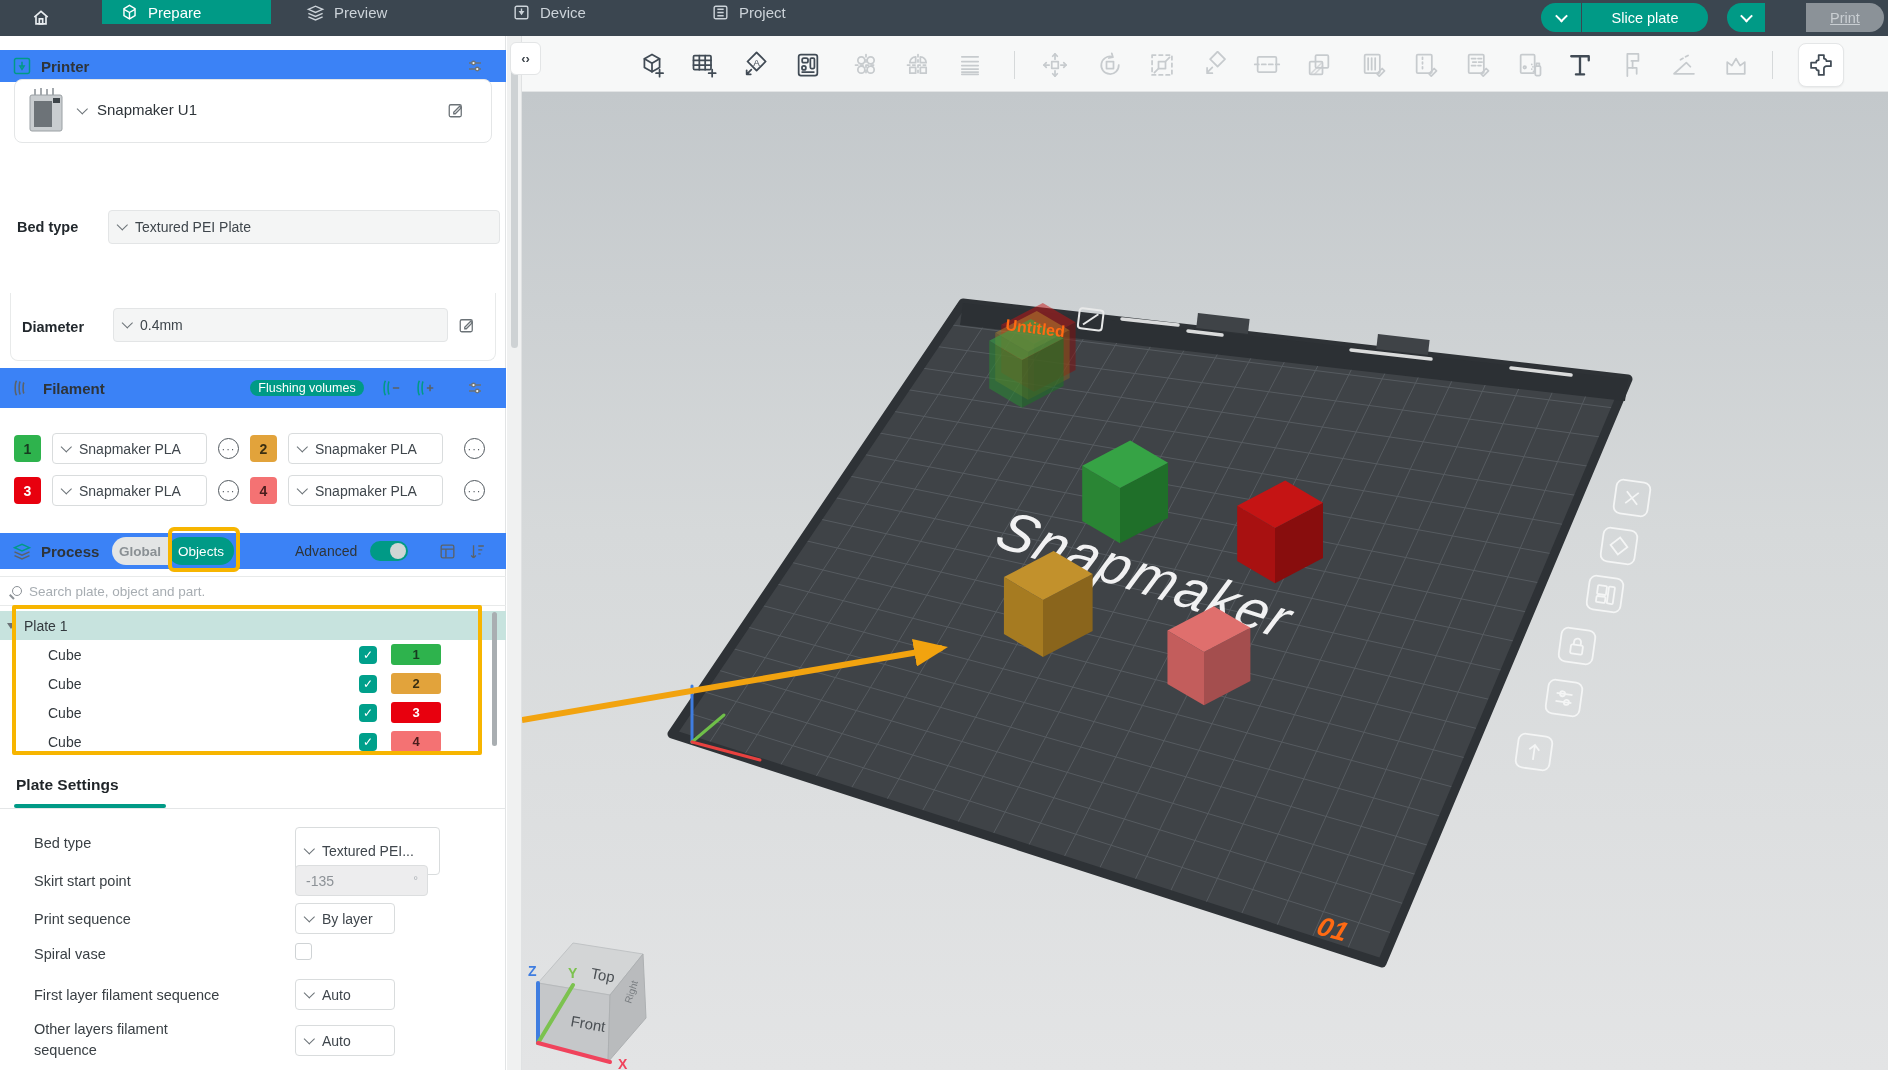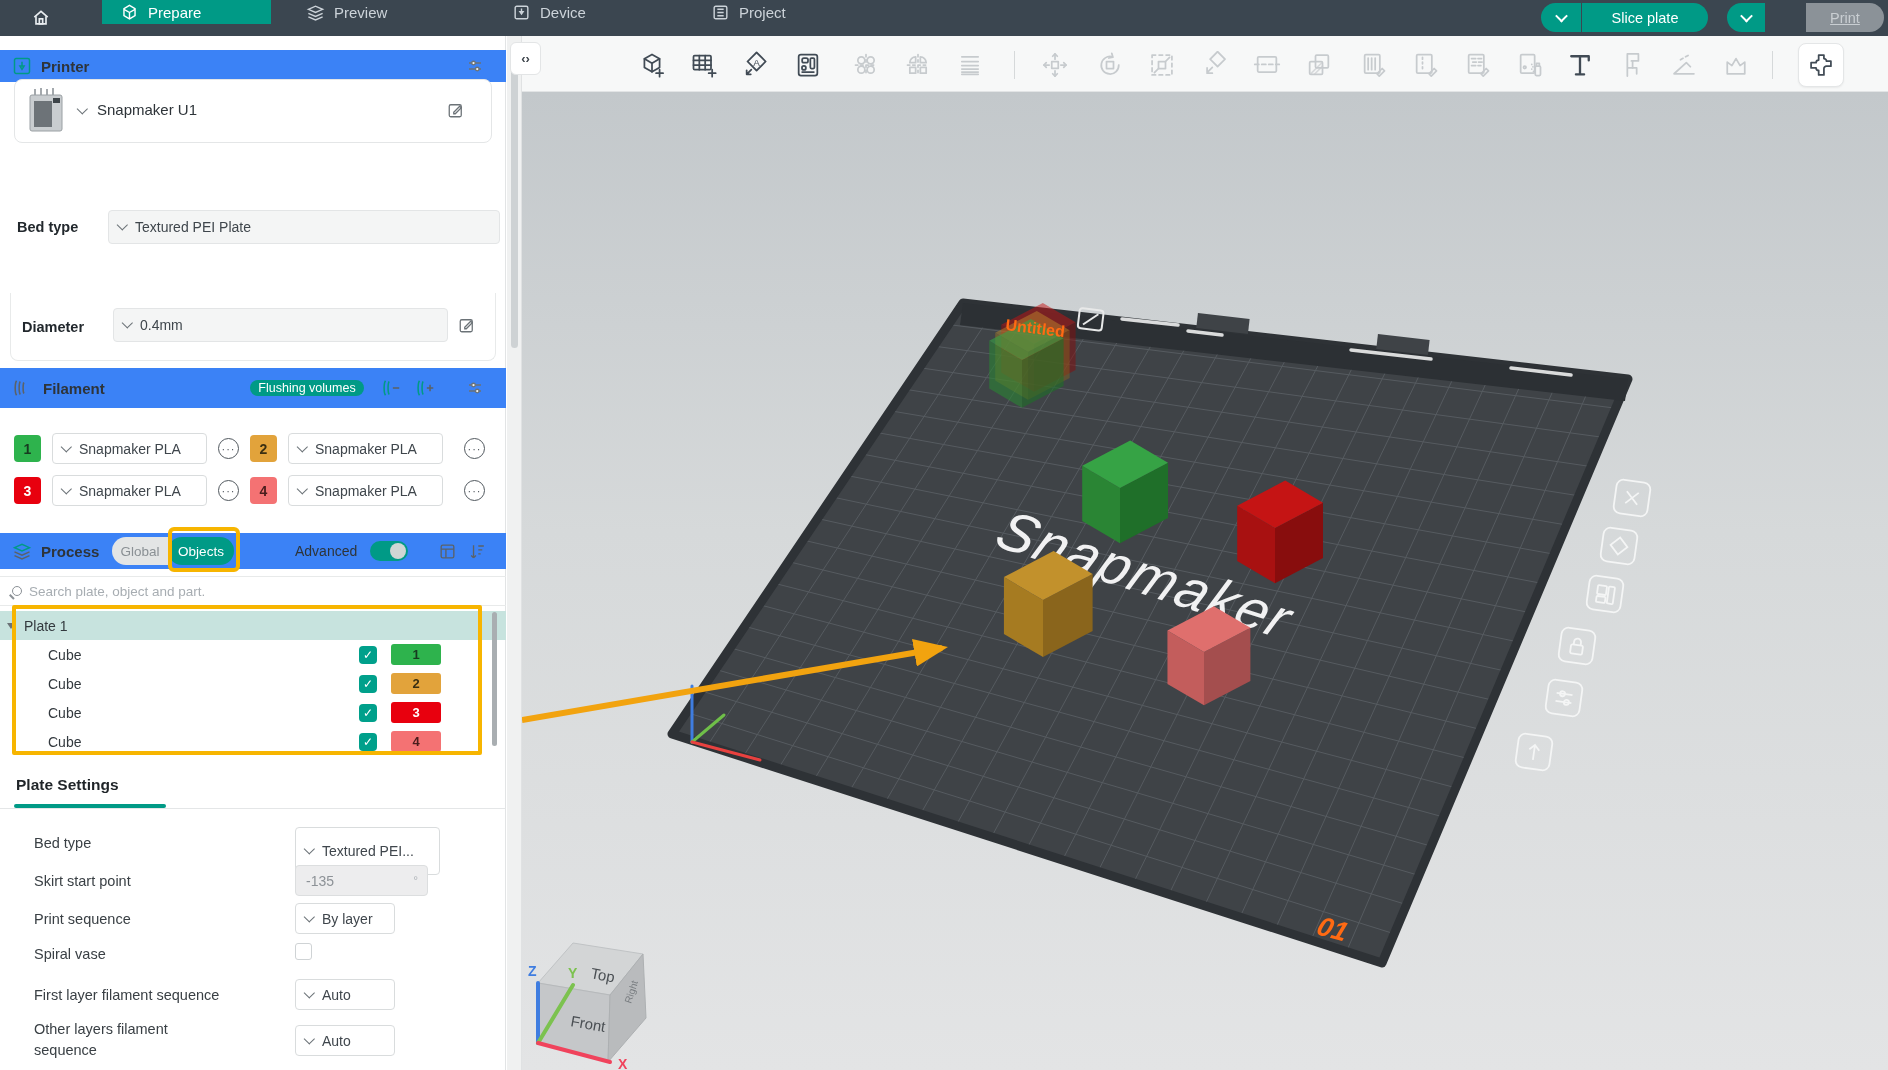--- a/index.html
+++ b/index.html
@@ -265,21 +265,21 @@
 
     <div class="strip" style="top:497px;height:36px;">
       <span class="icbox" style="margin-left:12px;">
         <svg width="20" height="20" viewBox="0 0 24 24" fill="none" stroke="#009a86" stroke-width="1.7">
             <path d="M3 8l9-4 9 4-9 4z"></path>
             <path d="M3 13l9 4 9-4" stroke="#5b6268"></path>
             <path d="M3 17.5l9 4 9-4" stroke="#5b6268"></path>
           </svg>
       </span>
       <span class="strip-title" style="margin-left:9px;">Process</span>
-      <div class="scope" style="position:absolute;left:112px;width:56px;background:#e3e5e5;color:#8a9094;border-radius:14px 0 0 14px;">
+      <div class="scope" style="position:absolute;left:112px;width:56px;background:#e3e5e5;color:#8a9094;border-radius:14px 0 0 14px;font-weight:bold;">
           <span>Global</span>
         </div>
       <div class="scope" style="position:absolute;left:168px;width:66px;background:#009a86;color:#fff;border-radius:14px;">
           <span>Objects</span>
         </div>
       <span style="position:absolute;left:295px;font-size:14px;color:#2e3439;">Advanced</span>
       <div class="toggle" style="left:370px;top:8px;">
           <div class="knob"></div>
         </div>
       <span class="icbox" style="position:absolute;left:438px;">

